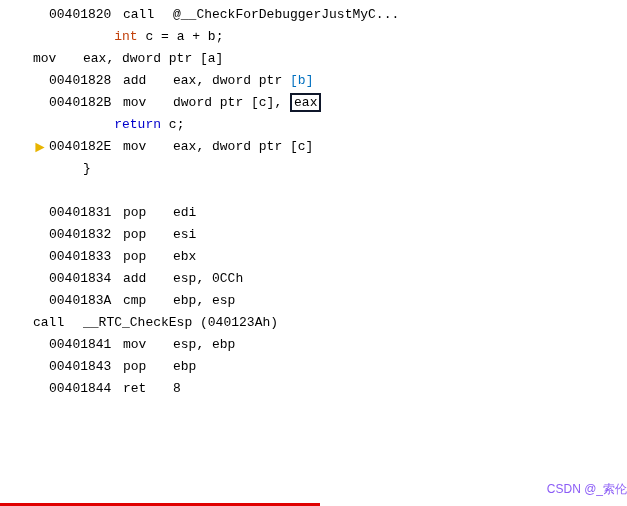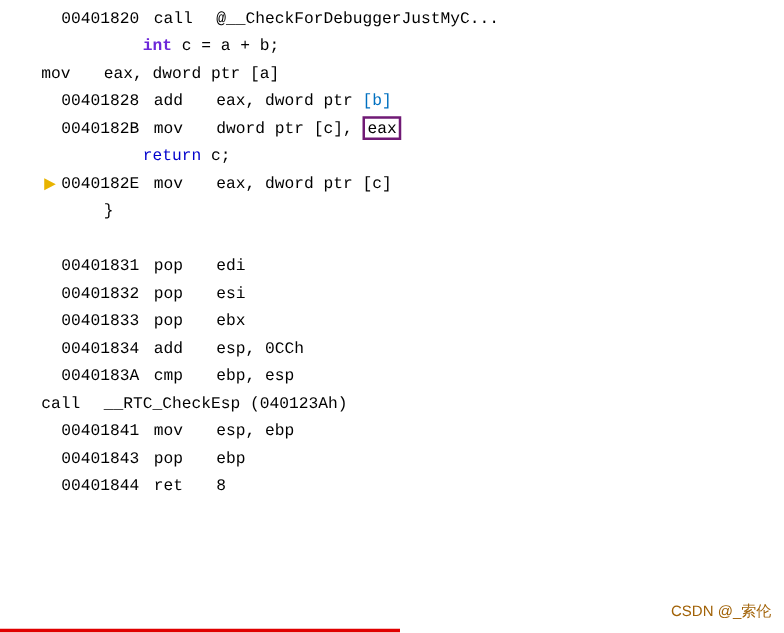--- a/index.html
+++ b/index.html
@@ -51,42 +51,42 @@
     }
     .operands {
       color: #000000;
       display: inline-block;
     }
     .source-line {
       color: #000000;
       padding-left: 50px;
       display: inline-block;
     }
-    .kw-int { color: #6d28d9; font-weight: bold; }
+    .kw-int { color: #c2410c; font-weight: normal; }
     .kw-return { color: #0000cc; }
     .op-blue { color: #0070c0; }
     .highlighted-box {
-      border: 2px solid #701a75;
+      border: 2px solid #0f172a;
       padding: 0 2px;
       background: transparent;
       display: inline;
     }
     .bottom-red-line {
       position: absolute;
       bottom: 0;
       left: 0;
       width: 320px;
       height: 3px;
       background: #e00000;
     }
     .watermark {
       position: absolute;
       bottom: 8px;
-      right: 10px;
-      color: #a16207;
+      right: 0;
+      color: #8b5cf6;
       font-family: Arial, sans-serif;
       font-size: 12px;
     }
   </style>
 </head>
 <body>
 
 <div class="code-container">
 
   <div class="code-row">

